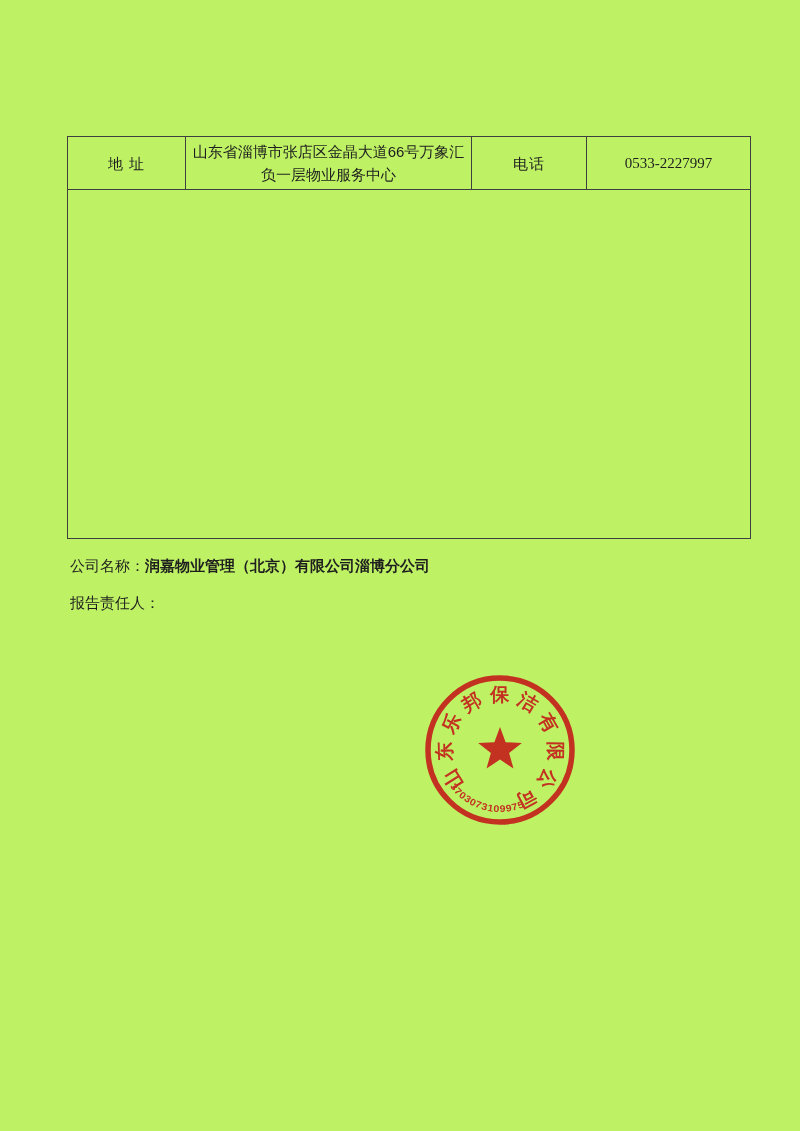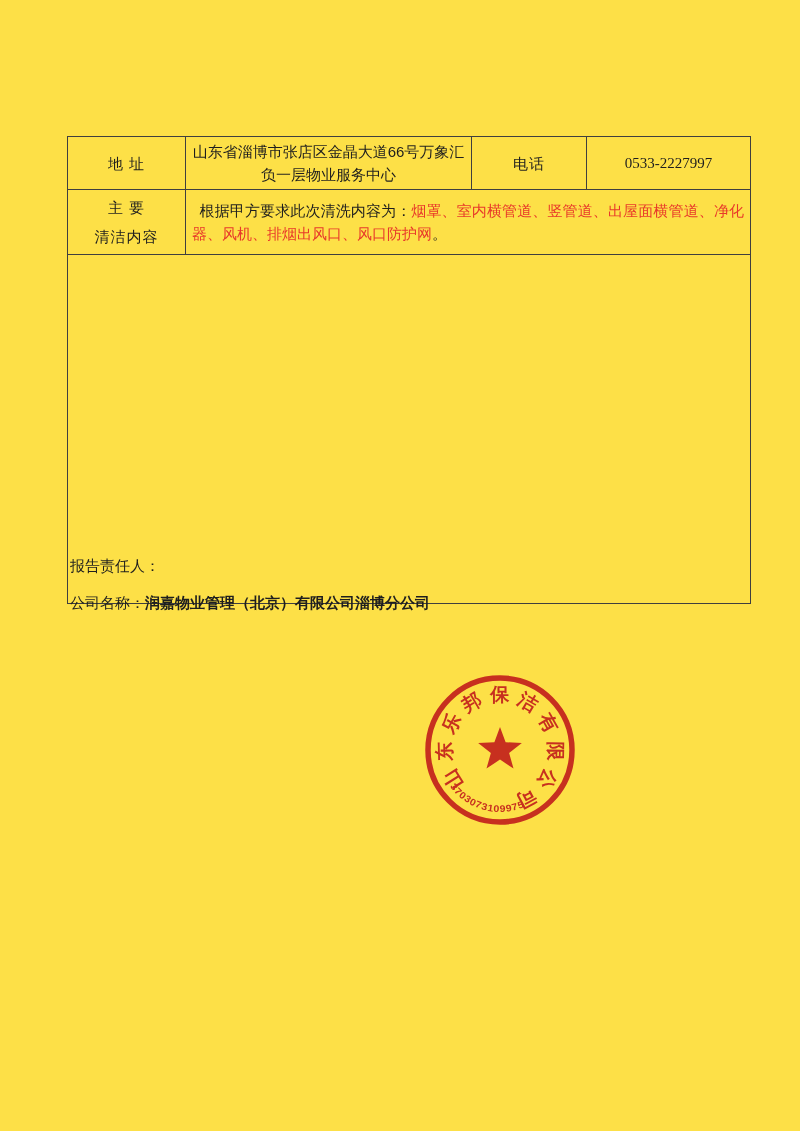--- a/index.html
+++ b/index.html
@@ -1,17 +1,17 @@
 <!DOCTYPE html>
 <html><head>
 <meta charset="utf-8">
 <style>
   html,body{margin:0;padding:0;background:#ffffff;}
   .page{
-    position:relative;width:800px;height:1131px;background:#fde047;overflow:hidden;
+    position:relative;width:800px;height:1131px;background:#bef264;overflow:hidden;
     font-family:"Liberation Sans","DejaVu Sans",sans-serif;color:#1e1e1e;
   }
   table.form{
     position:absolute;left:67px;top:136px;width:683px;
     border-collapse:collapse;table-layout:fixed;
   }
   table.form td{
     border:1px solid #3f3f3f;
     font-size:15px;color:#1e1e1e;
     text-align:center;vertical-align:middle;
@@ -63,38 +63,29 @@
         <col style="width:115px">
         <col style="width:164px">
     </colgroup>
     <tbody>
         <tr style="height:53px;">
       <td class="lab">地 址</td>
       <td class="addr">山东省淄博市张店区金晶大道66号万象汇负一层物业服务中心</td>
       <td class="lab">电话</td>
       <td class="serifval">0533-2227997</td>
     </tr>
-    <tr style="height:65px;">
-      <td class="lab two-line">
-        <div>主 要</div>
-        <div>清洁内容</div>
-      </td>
-      <td class="content-cell" colspan="3">
-        <div class="content-par"><span>根据甲方要求此次清洗内容为：</span><span class="red">烟罩、室内横管道、竖管道、出屋面横管道、净化器、风机、排烟出风口、风口防护网</span><span>。</span></div>
-      </td>
-    </tr>
     <tr style="height:349px;">
       <td class="bigrow" colspan="4"></td>
     </tr>
   </tbody>
     </table>
 
   <div class="footer-block">
+    <div class="footer-line"><span>公司名称：</span><span class="bold">润嘉物业管理（北京）有限公司淄博分公司</span></div>
     <div class="footer-line"><span>报告责任人：</span></div>
-    <div class="footer-line"><span>公司名称：</span><span class="bold">润嘉物业管理（北京）有限公司淄博分公司</span></div>
   </div>
 
   <svg class="seal" viewBox="0 0 156 156" xmlns="http://www.w3.org/2000/svg" xmlns:xlink="http://www.w3.org/1999/xlink">
     <circle class="seal-ring" cx="78" cy="78" r="72"></circle>
     <polygon class="seal-star" points="78,55 83.64,70.23 99.87,70.89 87.13,80.97 91.52,96.61 78,87.6 64.48,96.61 68.87,80.97 56.13,70.89 72.36,70.23"></polygon>
     <g id="seal-company">
         <text x="78" y="29" transform="rotate(-122 78 78)" class="seal-char">山</text>
         <text x="78" y="29" transform="rotate(-91.55555555555556 78 78)" class="seal-char">东</text>
         <text x="78" y="29" transform="rotate(-61.111111111111114 78 78)" class="seal-char">乐</text>
         <text x="78" y="29" transform="rotate(-30.66666666666667 78 78)" class="seal-char">邦</text>

